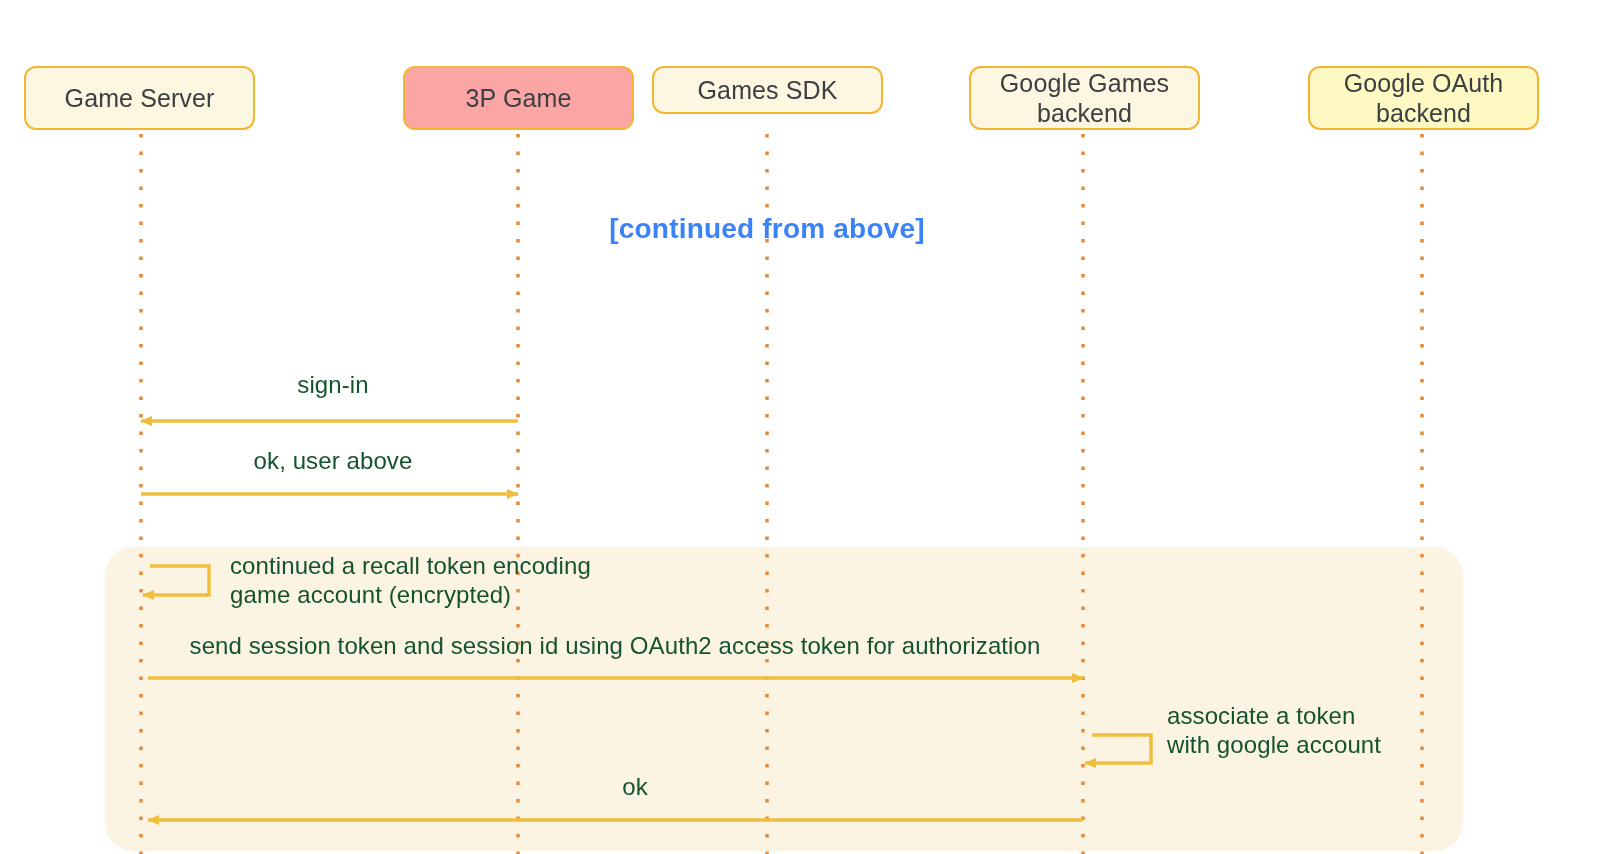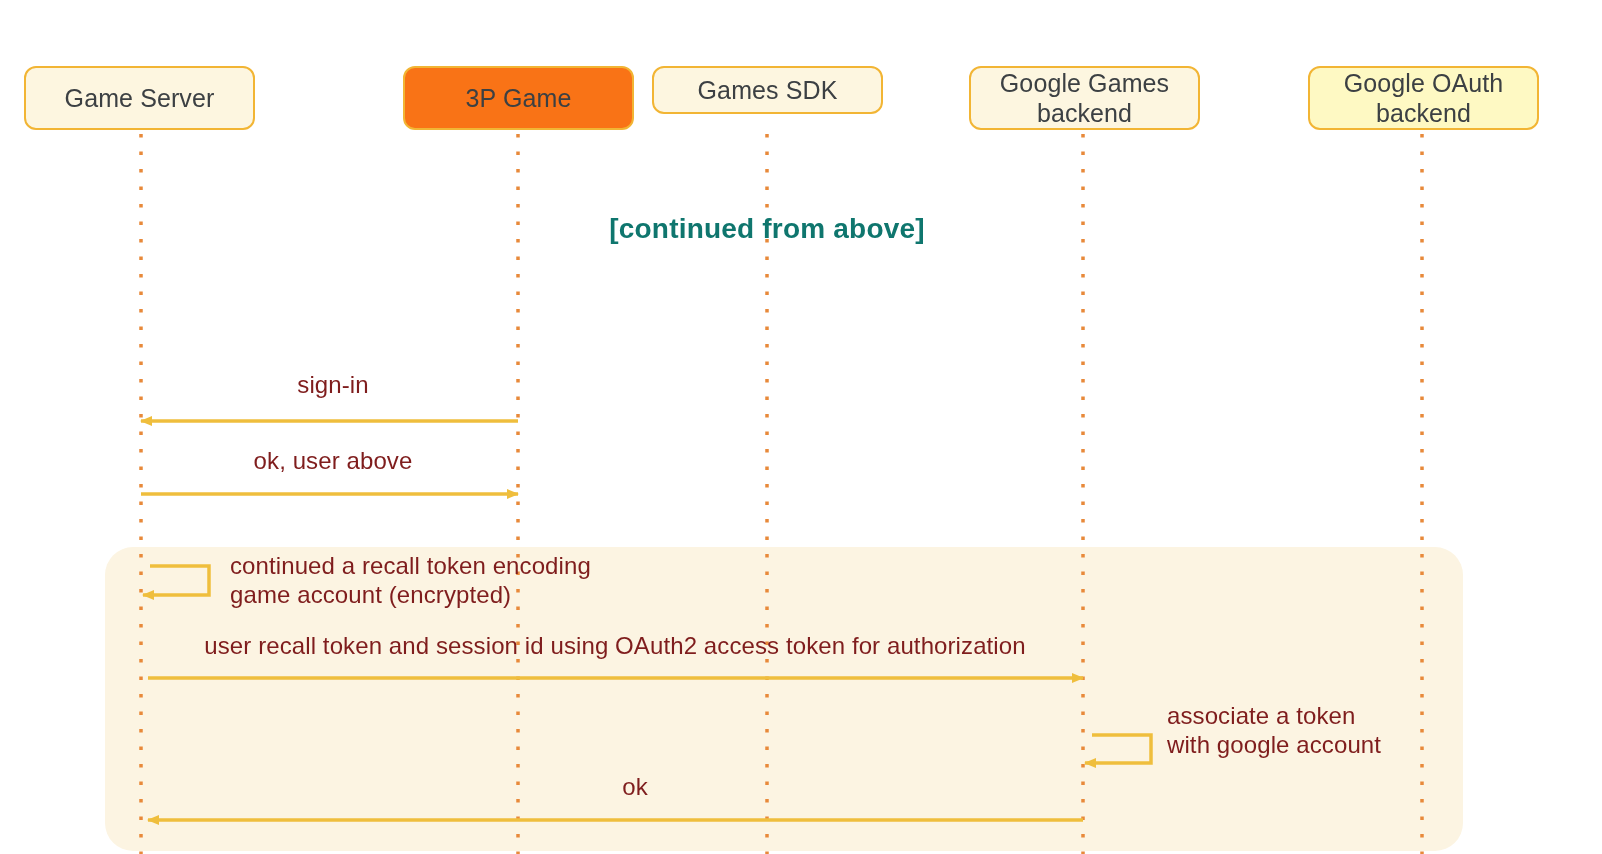--- a/index.html
+++ b/index.html
@@ -40,31 +40,31 @@
     text-align: center;
     color: #3C4043;
     font-size: 25px;
     line-height: 1.22;
     letter-spacing: 0.1px;
     padding: 2px 8px;
     z-index: 5;
   }
   .diagram-title {
     position: absolute;
-    color: #0f766e;
+    color: #3b82f6;
     font-size: 28px;
     font-weight: bold;
     letter-spacing: 0.2px;
     white-space: nowrap;
     transform: translateX(-50%);
     z-index: 6;
   }
   .msg-label {
     position: absolute;
-    color: #7f1d1d;
+    color: #14532d;
     font-size: 24px;
     line-height: 1.22;
     letter-spacing: 0.1px;
     white-space: pre-line;
     z-index: 6;
   }
   .msg-label.center {
     transform: translateX(-50%);
     text-align: center;
   }
@@ -103,21 +103,21 @@
         <line x1="148" y1="630" x2="1083" y2="630" stroke="#EFBE3D" stroke-width="3.5" marker-end="url(#arrowhead-right)"></line>
         <path d="M 1092 687 L 1151 687 L 1151 715 L 1085 715" fill="none" stroke="#EFBE3D" stroke-width="3.5" stroke-linejoin="miter" marker-end="url(#arrowhead-left)"></path>
         <line x1="1083" y1="772" x2="148" y2="772" stroke="#EFBE3D" stroke-width="3.5" marker-end="url(#arrowhead-left)"></line>
       </g>
   </svg>
 
   <div id="participants-layer">
       <div class="participant" style="left: 24px; top: 18px; width: 231px; height: 64px; background: rgb(253, 246, 224); border-color: rgb(242, 181, 52);">
         <span style="white-space: pre-line;">Game Server</span>
       </div>
-      <div class="participant" style="left: 403px; top: 18px; width: 231px; height: 64px; background: #f97316; border-color: rgb(242, 181, 52);">
+      <div class="participant" style="left: 403px; top: 18px; width: 231px; height: 64px; background: #fca5a5; border-color: rgb(242, 181, 52);">
         <span style="white-space: pre-line;">3P Game</span>
       </div>
       <div class="participant" style="left: 652px; top: 18px; width: 231px; height: 48px; background: rgb(253, 246, 224); border-color: rgb(242, 181, 52);">
         <span style="white-space: pre-line;">Games SDK</span>
       </div>
       <div class="participant" style="left: 969px; top: 18px; width: 231px; height: 64px; background: rgb(253, 246, 224); border-color: rgb(242, 181, 52);">
         <span style="white-space: pre-line;">Google Games
 backend</span>
       </div>
       <div class="participant" style="left: 1308px; top: 18px; width: 231px; height: 64px; background: #fef9c3; border-color: rgb(242, 181, 52);">
@@ -126,19 +126,19 @@
       </div>
     </div>
 
   <div class="diagram-title" id="diagram-title" style="left:767px; top:165px;">[continued from above]</div>
 
   <div id="labels-layer">
       <div class="msg-label center" style="left: 333px; top: 322px;">sign-in</div>
       <div class="msg-label center" style="left: 333px; top: 398px;">ok, user above</div>
       <div class="msg-label left" style="left: 230px; top: 503px;">continued a recall token encoding
 game account (encrypted)</div>
-      <div class="msg-label center" style="left: 615px; top: 583px;">user recall token and session id using OAuth2 access token for authorization</div>
+      <div class="msg-label center" style="left: 615px; top: 583px;">send session token and session id using OAuth2 access token for authorization</div>
       <div class="msg-label left" style="left: 1167px; top: 653px;">associate a token
 with google account</div>
       <div class="msg-label center" style="left: 635px; top: 724px;">ok</div>
     </div>
 
 </div>
 
 </body></html>

